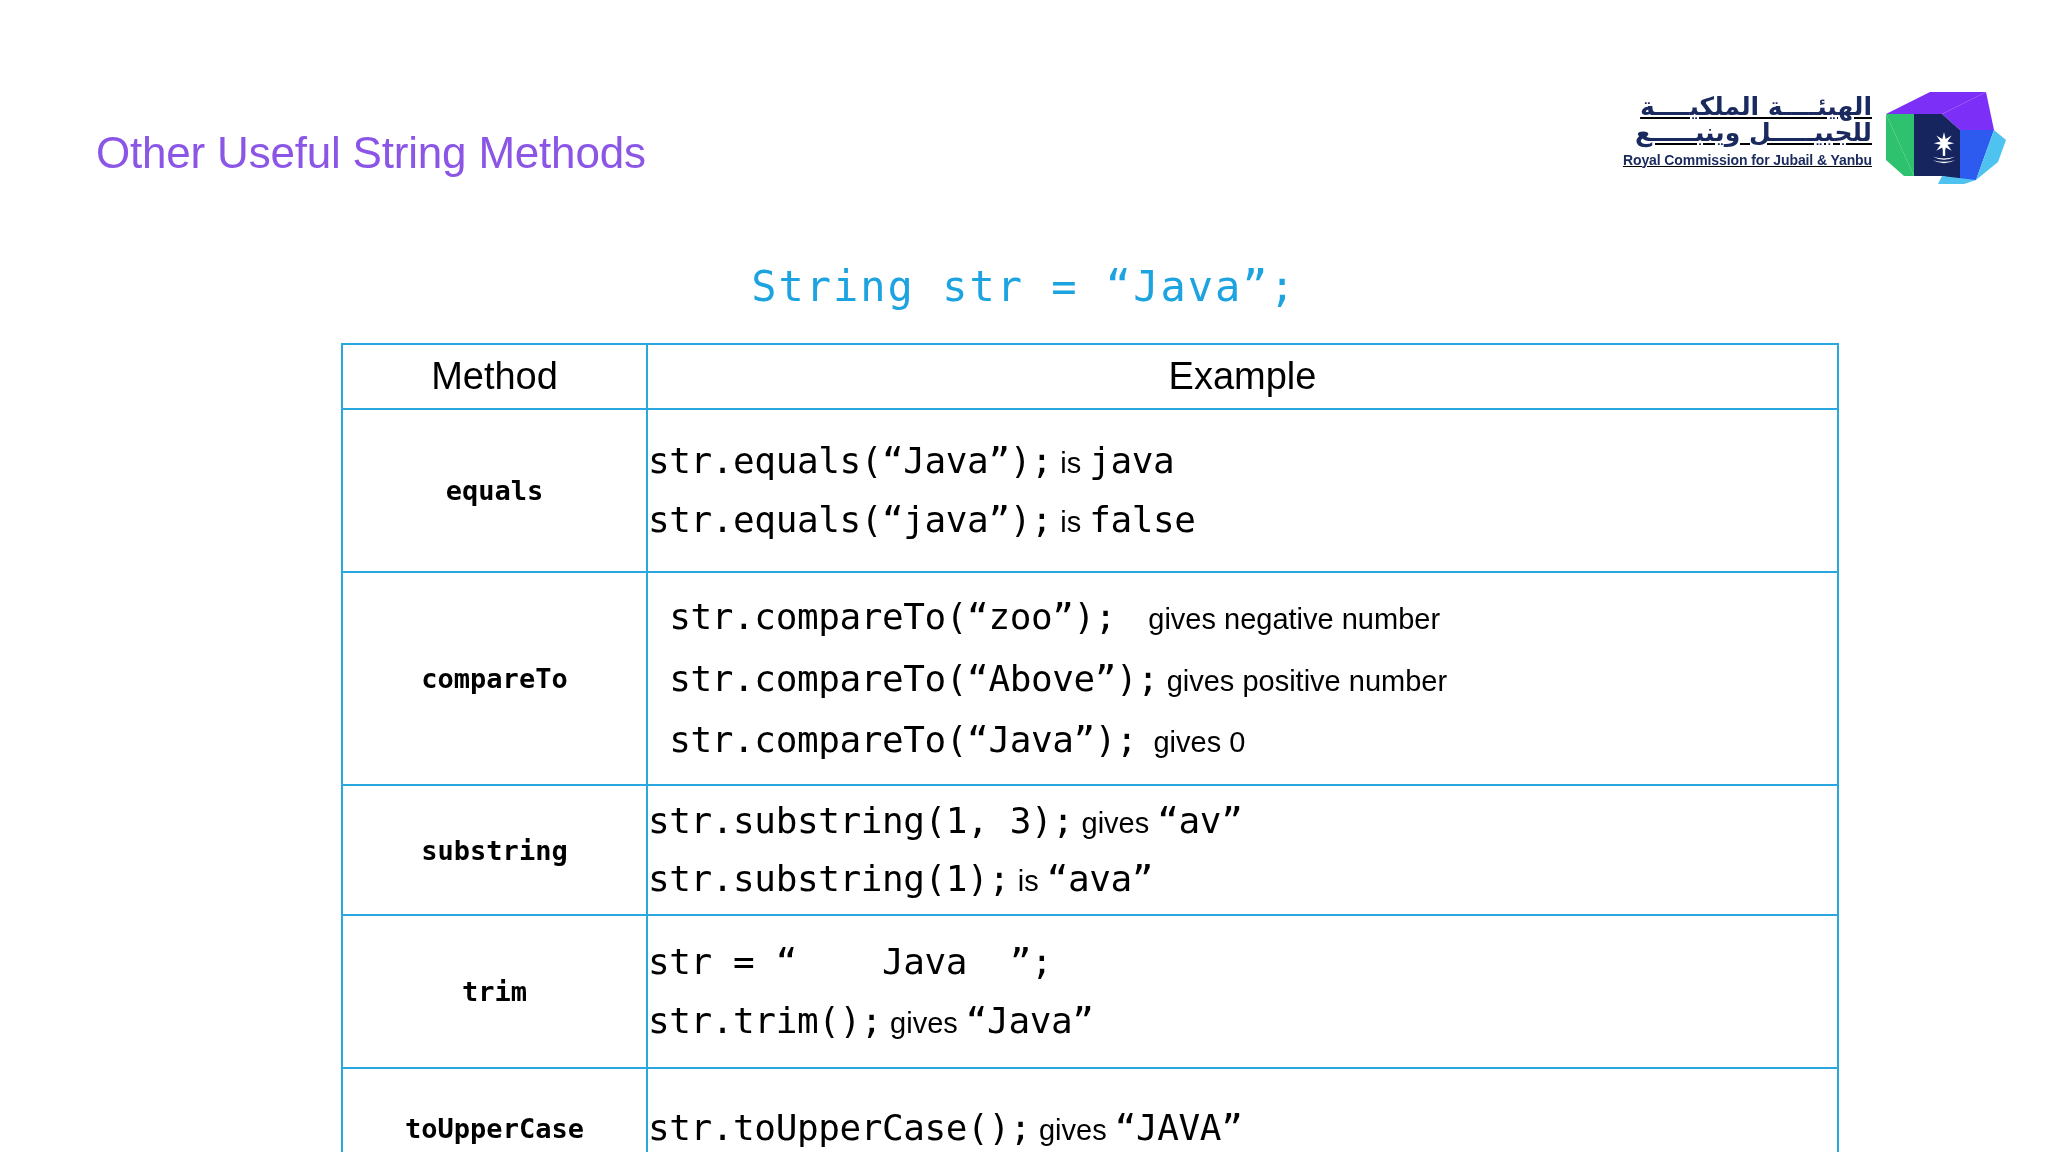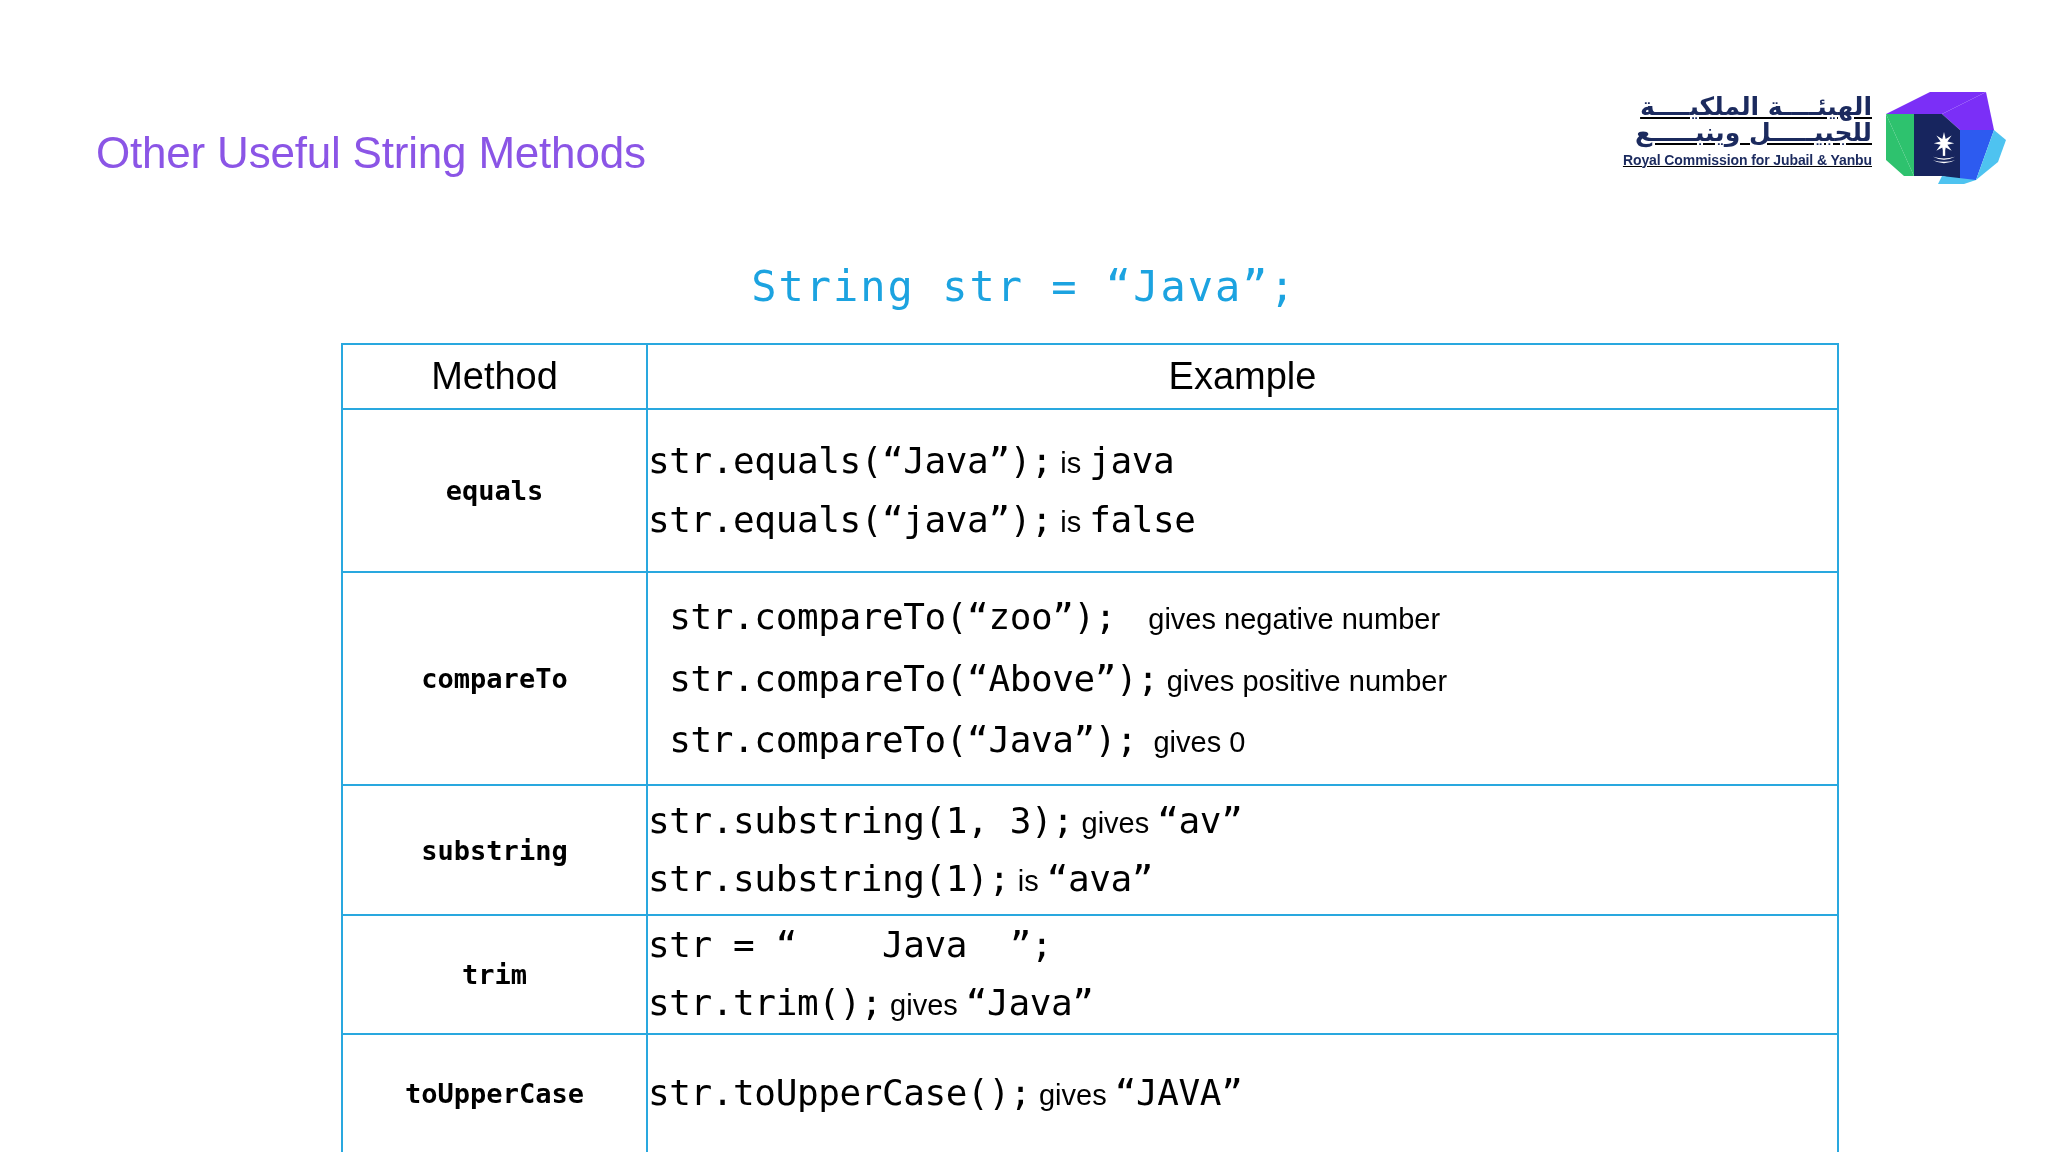--- a/index.html
+++ b/index.html
@@ -135,21 +135,21 @@
   }
   .ex-line .word {
     font-family: "Liberation Sans", sans-serif;
     font-size: 29px;
     font-weight: 400;
   }
 
   .r-equals   { height: 163px; border-radius: 32px; }
   .r-compare  { height: 213px; }
   .r-substr   { height: 130px; }
-  .r-trim     { height: 118px; margin-top: 11px; }
+  .r-trim     { height: 153px; margin-top: 11px; }
   .r-upper    { height: 120px; }
 
   .r-compare .ex-line { line-height: 1.72; }
 </style>
 </head>
 <body>
 
 <div class="slide-title">Other Useful String Methods</div>
 
 <div class="logo">

